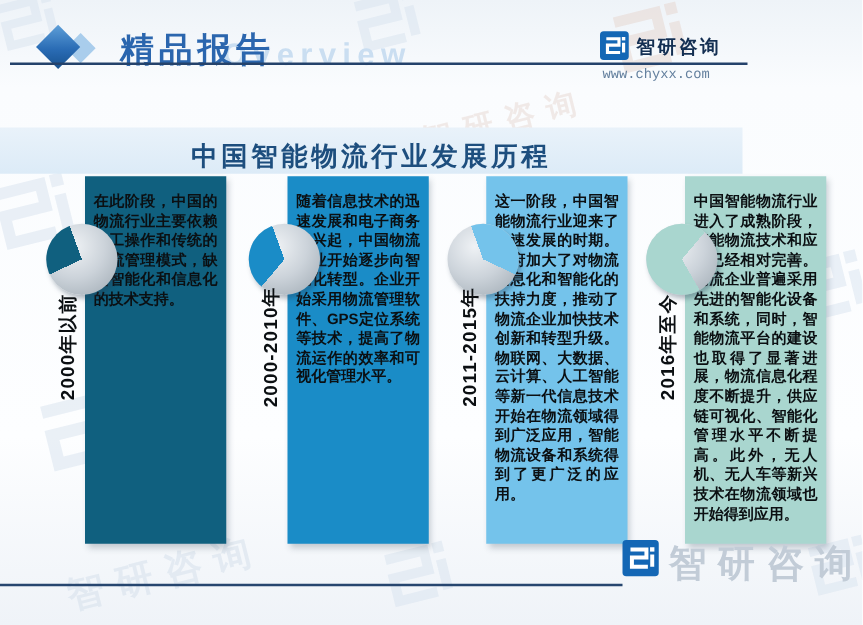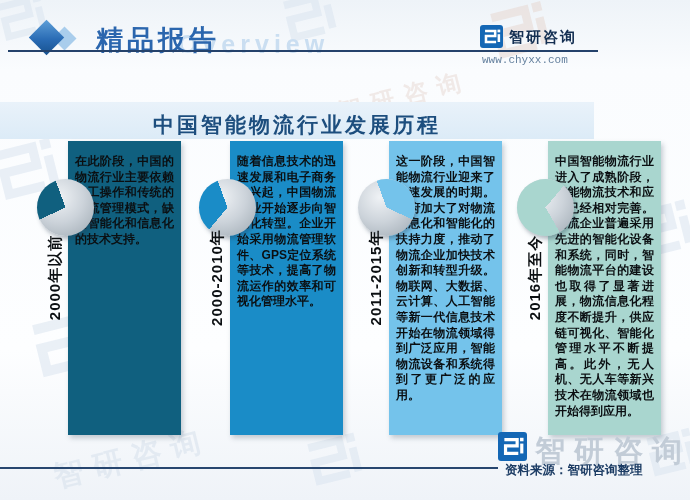--- a/index.html
+++ b/index.html
@@ -215,15 +215,14 @@
     <span class="logo-box">
         <svg width="29" height="29" viewBox="0 0 100 100">
           <path d="M22 26 H66 V48 H26 V74 H70" fill="none" stroke="currentColor" stroke-width="11"></path>
           <path d="M82 40 V74" fill="none" stroke="currentColor" stroke-width="11"></path>
           <rect x="76" y="20" width="12" height="12" fill="currentColor"></rect>
         </svg>
       </span>
     <span class="footer-brand-wordmark">智研咨询</span>
   </div>
   <div class="footer-rule"></div>
-  <div class="source-note">资料来源：智研咨询整理</div>
 
 </div>
 
 </body></html>

